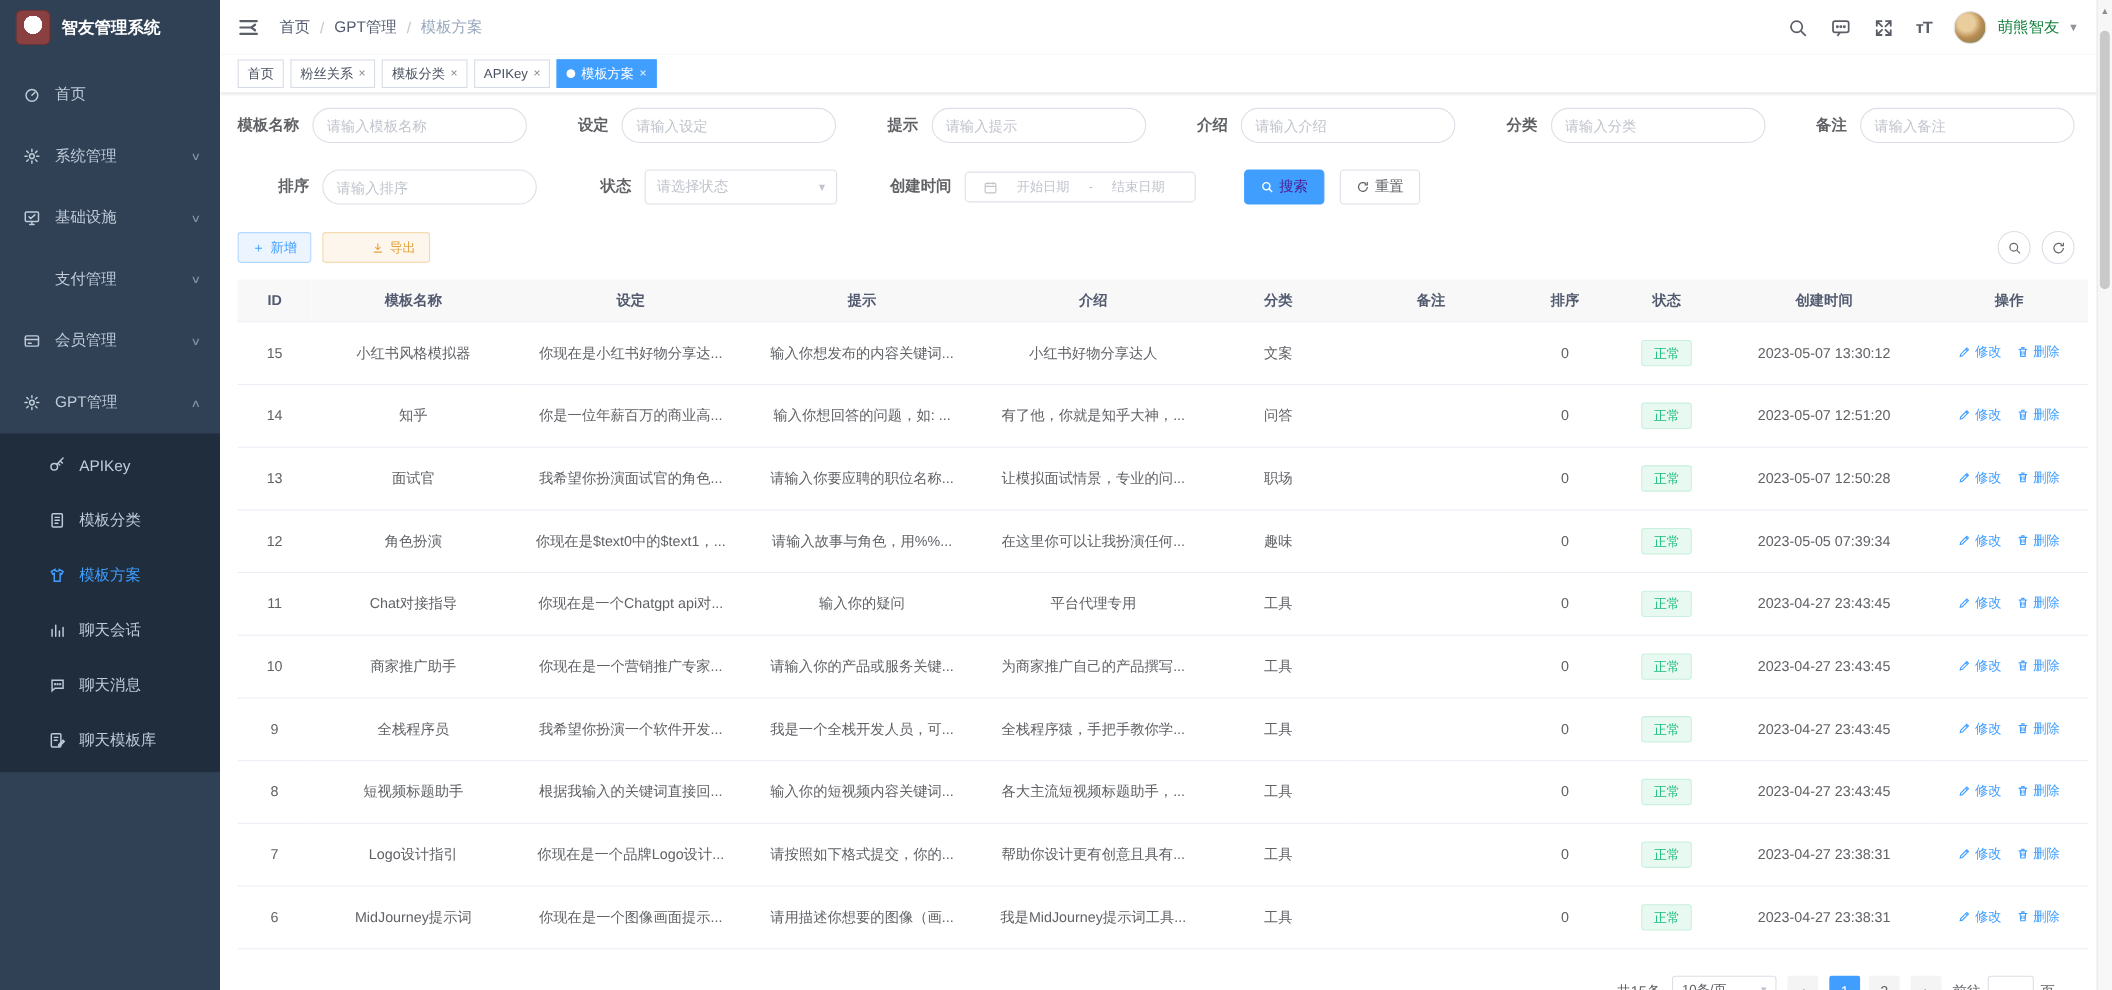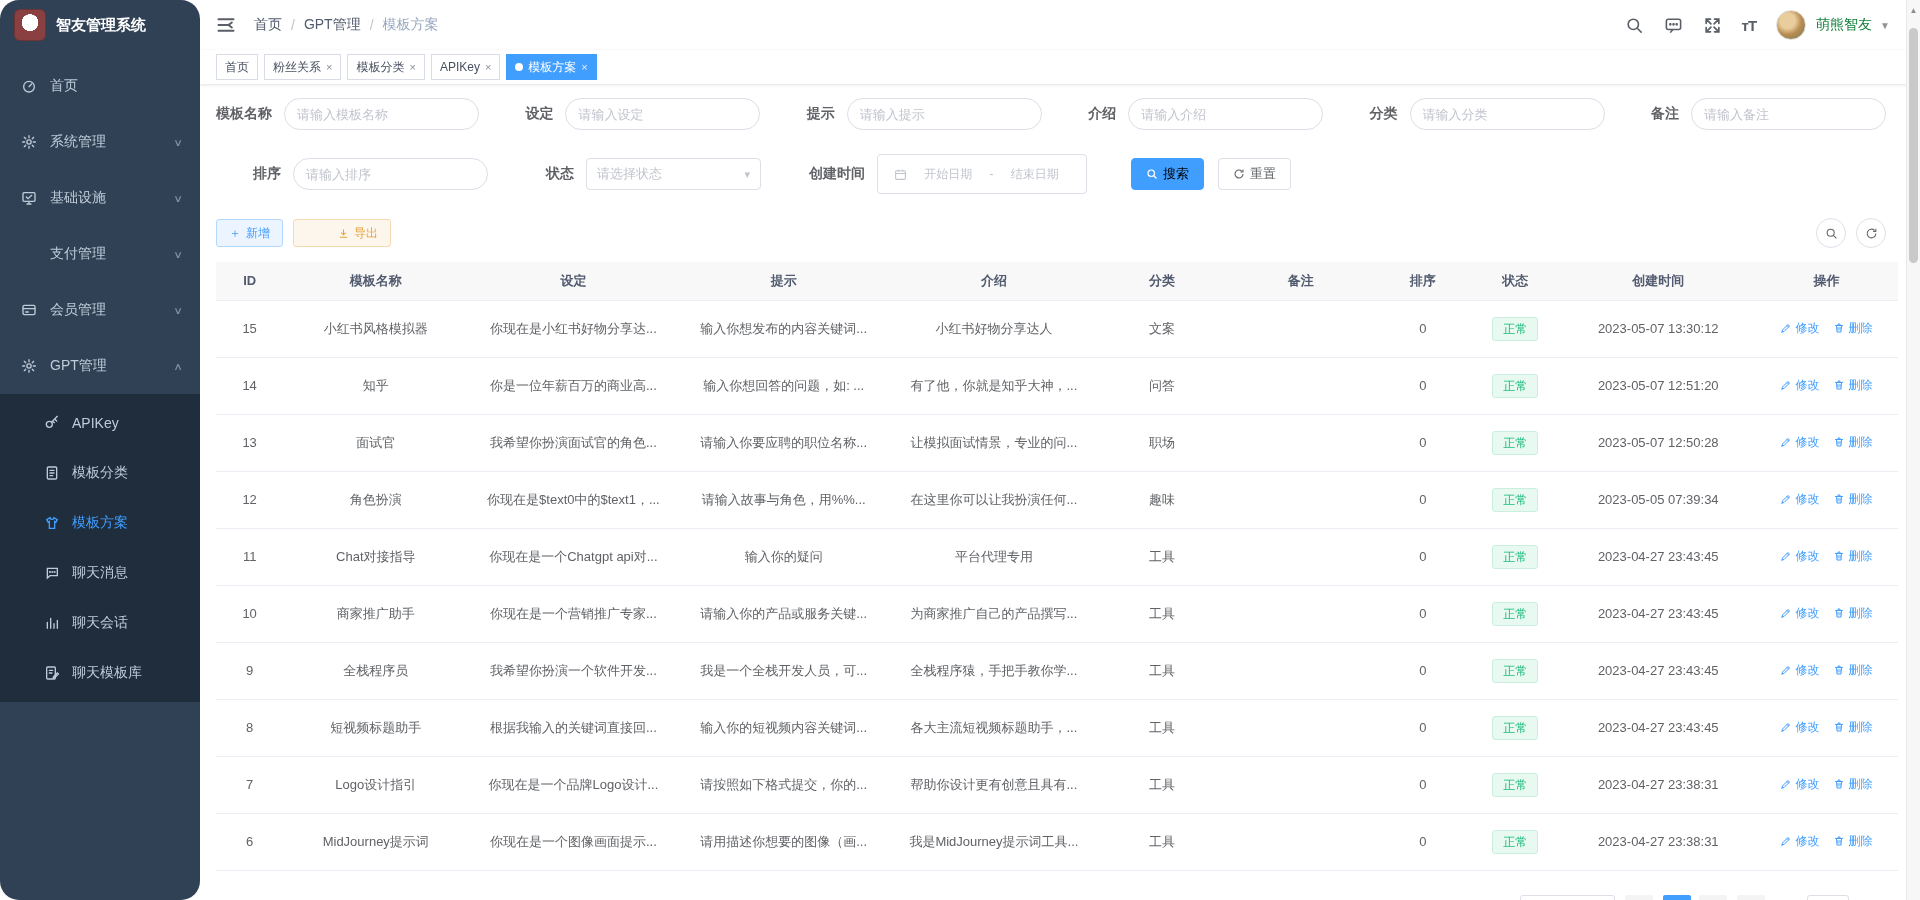--- a/index.html
+++ b/index.html
@@ -1,19 +1,19 @@
 <!DOCTYPE html>
 <html><head>
 <meta charset="utf-8">
 <style>
   * { margin:0; padding:0; box-sizing:border-box; }
   html,body { width:1920px; height:900px; overflow:hidden; background:#fff;
     font-family:"Liberation Sans","DejaVu Sans",sans-serif; }
   
-  .sidebar { position:absolute; left:0; top:0; width:200px; height:900px; background:#304156; z-index:5;border-radius:19px; }
+  .sidebar { position:absolute; left:0; top:0; width:200px; height:900px; background:#304156; z-index:5; }
   .logo-bar { height:50px; display:flex; align-items:center; padding-left:14px; gap:10px; }
   .logo-img { width:32px; height:32px; border-radius:6px; flex:none;
     background:radial-gradient(circle at 50% 42%, #fff 0 36%, #8a4040 37%); border:1px solid #6e3434; }
   .logo-title { color:#fff; font-size:15px; font-weight:bold; white-space:nowrap; }
   .menu { margin-top:8px; }
   .menu-item { height:56px; display:flex; align-items:center; padding:0 18px 0 20px; color:#bfcbd9;
     font-size:14px; cursor:pointer; }
   .menu-item .mi-icon { width:18px; height:18px; margin-right:12px; flex:none; display:flex; align-items:center; justify-content:center; }
   .menu-item .mi-label { flex:1; }
   .menu-item .chev { color:#8391a5; font-size:11px; transform:scale(1.2,0.9); }
@@ -52,26 +52,26 @@
   .fg { display:flex; align-items:center; }
   .fg label { font-size:14px; font-weight:700; color:#606266; padding-right:12px; white-space:nowrap; }
   .inp { width:195px; height:32px; border:1px solid #dcdfe6; border-radius:16px; padding:0 12px; font-size:13px;
     color:#606266; background:#fff; font-family:inherit; }
   .inp::placeholder { color:#c0c4cc; }
   .form-row.r2 { margin-top:24px; }
   .sel { width:175px; height:32px; border:1px solid #dcdfe6; border-radius:4px; padding:0 10px; display:flex;
     align-items:center; color:#c0c4cc; font-size:13px; cursor:pointer; }
   .sel .sv { flex:1; }
   .sel .sarr { color:#c0c4cc; font-size:11px; }
-  .daterange { width:210px; height:40px; border:1px solid #dcdfe6; border-radius:4px; display:flex; align-items:center;
+  .daterange { width:210px; height:28px; border:1px solid #dcdfe6; border-radius:4px; display:flex; align-items:center;
     padding:0 16px; gap:6px; font-size:12px; color:#c0c4cc; cursor:pointer; }
   .daterange .dph { flex:1; text-align:center; }
   .btn { height:32px; border-radius:4px; font-size:13px; display:inline-flex; align-items:center; gap:5px;
     padding:0 14px; cursor:pointer; border:1px solid transparent; font-family:inherit; }
-  .btn-primary { background:#409eff; color:#000000; border-color:#409eff; margin-left:44px; }
+  .btn-primary { background:#409eff; color:#4c1d95; border-color:#409eff; margin-left:44px; }
   .btn-plain { background:#fff; color:#606266; border-color:#dcdfe6; margin-left:14px; }
   .toolbar { margin-top:24px; display:flex; align-items:center; }
   .btn-mini { height:28px; padding:0 12px; font-size:12px; border-radius:3px; }
   .btn-add { background:#ecf5ff; color:#409eff; border-color:#b3d8ff; }
   .btn-export { background:#fdf6ec; color:#e6a23c; border-color:#f5dab1; margin-left:10px;padding-left:44px; }
   .toolbar-right { margin-left:auto; display:flex; gap:10px; padding-right:12px; }
   .circle-btn { width:30px; height:30px; border-radius:50%; border:1px solid #dcdfe6; background:#fff; color:#666;
     display:flex; align-items:center; justify-content:center; cursor:pointer; }
   
   table { width:100%; border-collapse:collapse; margin-top:14px; table-layout:fixed; }
@@ -190,35 +190,35 @@
           <span class="mi-icon">
             <svg width="16" height="16" viewBox="0 0 24 24" fill="none" stroke="currentColor" stroke-width="2" stroke-linecap="round">
               <path d="M9 4L4 7l2 3.5 2-1V20h8V9.5l2 1L20 7l-5-3c0 1.6-1.3 2.4-3 2.4S9 5.6 9 4z"></path>
             </svg>
           </span>
         <span>模板方案</span>
         </div>
         <div class="sub-item">
           <span class="mi-icon">
             <svg width="16" height="16" viewBox="0 0 24 24" fill="none" stroke="currentColor" stroke-width="2" stroke-linecap="round">
+              <path d="M5 20V11M10 20V5M15 20v-7M20 20V8"></path>
+            </svg>
+          </span>
+        <span>聊天会话</span>
+        </div>
+        <div class="sub-item">
+          <span class="mi-icon">
+            <svg width="16" height="16" viewBox="0 0 24 24" fill="none" stroke="currentColor" stroke-width="2" stroke-linecap="round">
               <path d="M4 5h16v11H9l-4 3.5V5z"></path>
               <circle cx="9" cy="10.5" r="0.6" fill="currentColor"></circle>
               <circle cx="12.5" cy="10.5" r="0.6" fill="currentColor"></circle>
               <circle cx="16" cy="10.5" r="0.6" fill="currentColor"></circle>
             </svg>
           </span>
         <span>聊天消息</span>
-        </div>
-        <div class="sub-item">
-          <span class="mi-icon">
-            <svg width="16" height="16" viewBox="0 0 24 24" fill="none" stroke="currentColor" stroke-width="2" stroke-linecap="round">
-              <path d="M5 20V11M10 20V5M15 20v-7M20 20V8"></path>
-            </svg>
-          </span>
-        <span>聊天会话</span>
         </div>
         <div class="sub-item">
           <span class="mi-icon">
             <svg width="16" height="16" viewBox="0 0 24 24" fill="none" stroke="currentColor" stroke-width="2" stroke-linecap="round">
               <rect x="4" y="3" width="13" height="18" rx="1.5"></rect>
               <path d="M8 8h5M8 12h4M14 18l6-6 1.6 1.6-6 6H14v-1.6z"></path>
             </svg>
           </span>
         <span>聊天模板库</span>
         </div>

